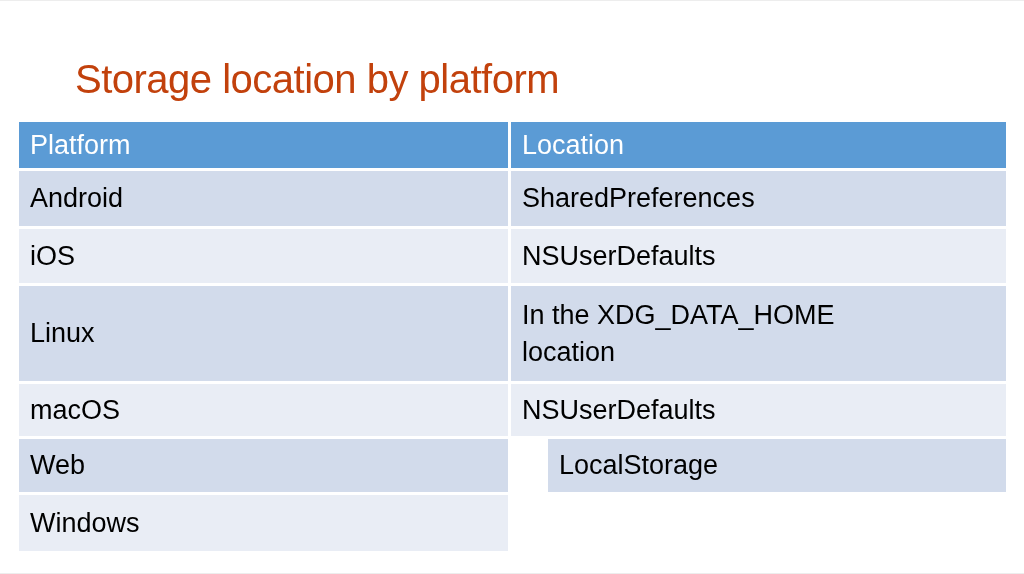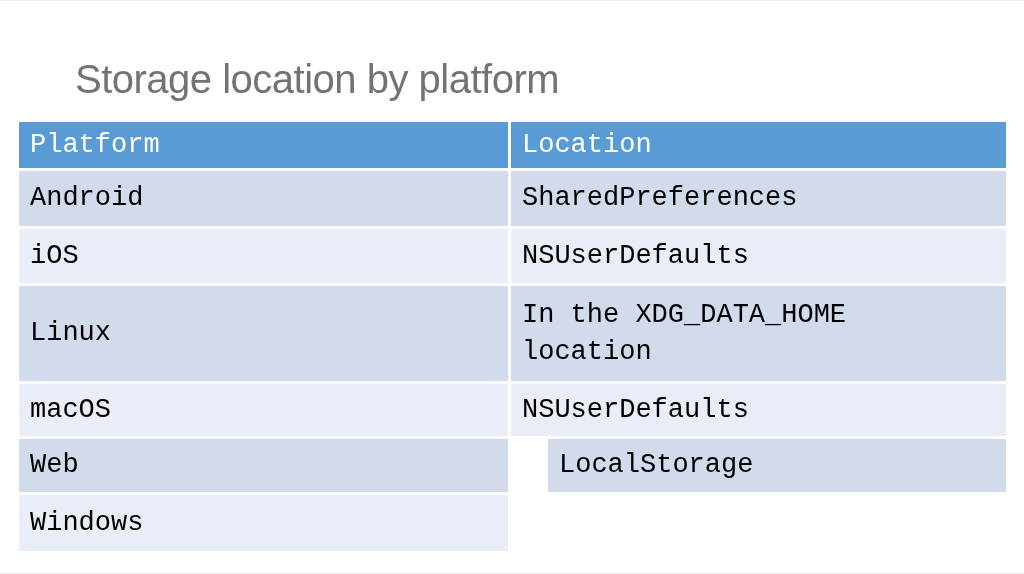--- a/index.html
+++ b/index.html
@@ -18,21 +18,21 @@
     border-bottom: 1px solid #ededed;
     overflow: hidden;
   }
   .title {
     position: absolute;
     left: 75px;
     top: 56px;
     font-size: 40px;
     font-weight: 300;
     letter-spacing: -0.5px;
-    color: #737373;
+    color: #c2410c;
     white-space: nowrap;
   }
   .platform-table {
     position: absolute;
     left: 19px;
     top: 121px;
     width: 987px;
     display: flex;
     flex-direction: column;
     gap: 3px;
@@ -45,21 +45,20 @@
   .cell {
     box-sizing: border-box;
     padding-left: 11px;
     padding-right: 13px;
     display: flex;
     align-items: center;
     font-size: 27px;
     color: #000000;
     line-height: 1.35;
     white-space: pre-line;
-    font-family: Liberation Mono, monospace;
   }
   .c1 { width: 489px; flex: none; }
   .c2 { flex: 1; }
   .row-header .cell {
     background: var(--header_bg, #5B9BD5);
     color: var(--header_text, #ffffff);
     font-size: 27px;
   }
   .band-dark .cell  { background: var(--band_dark, #D2DBEB); }
   .band-light .cell { background: var(--band_light, #E9EDF5); }

